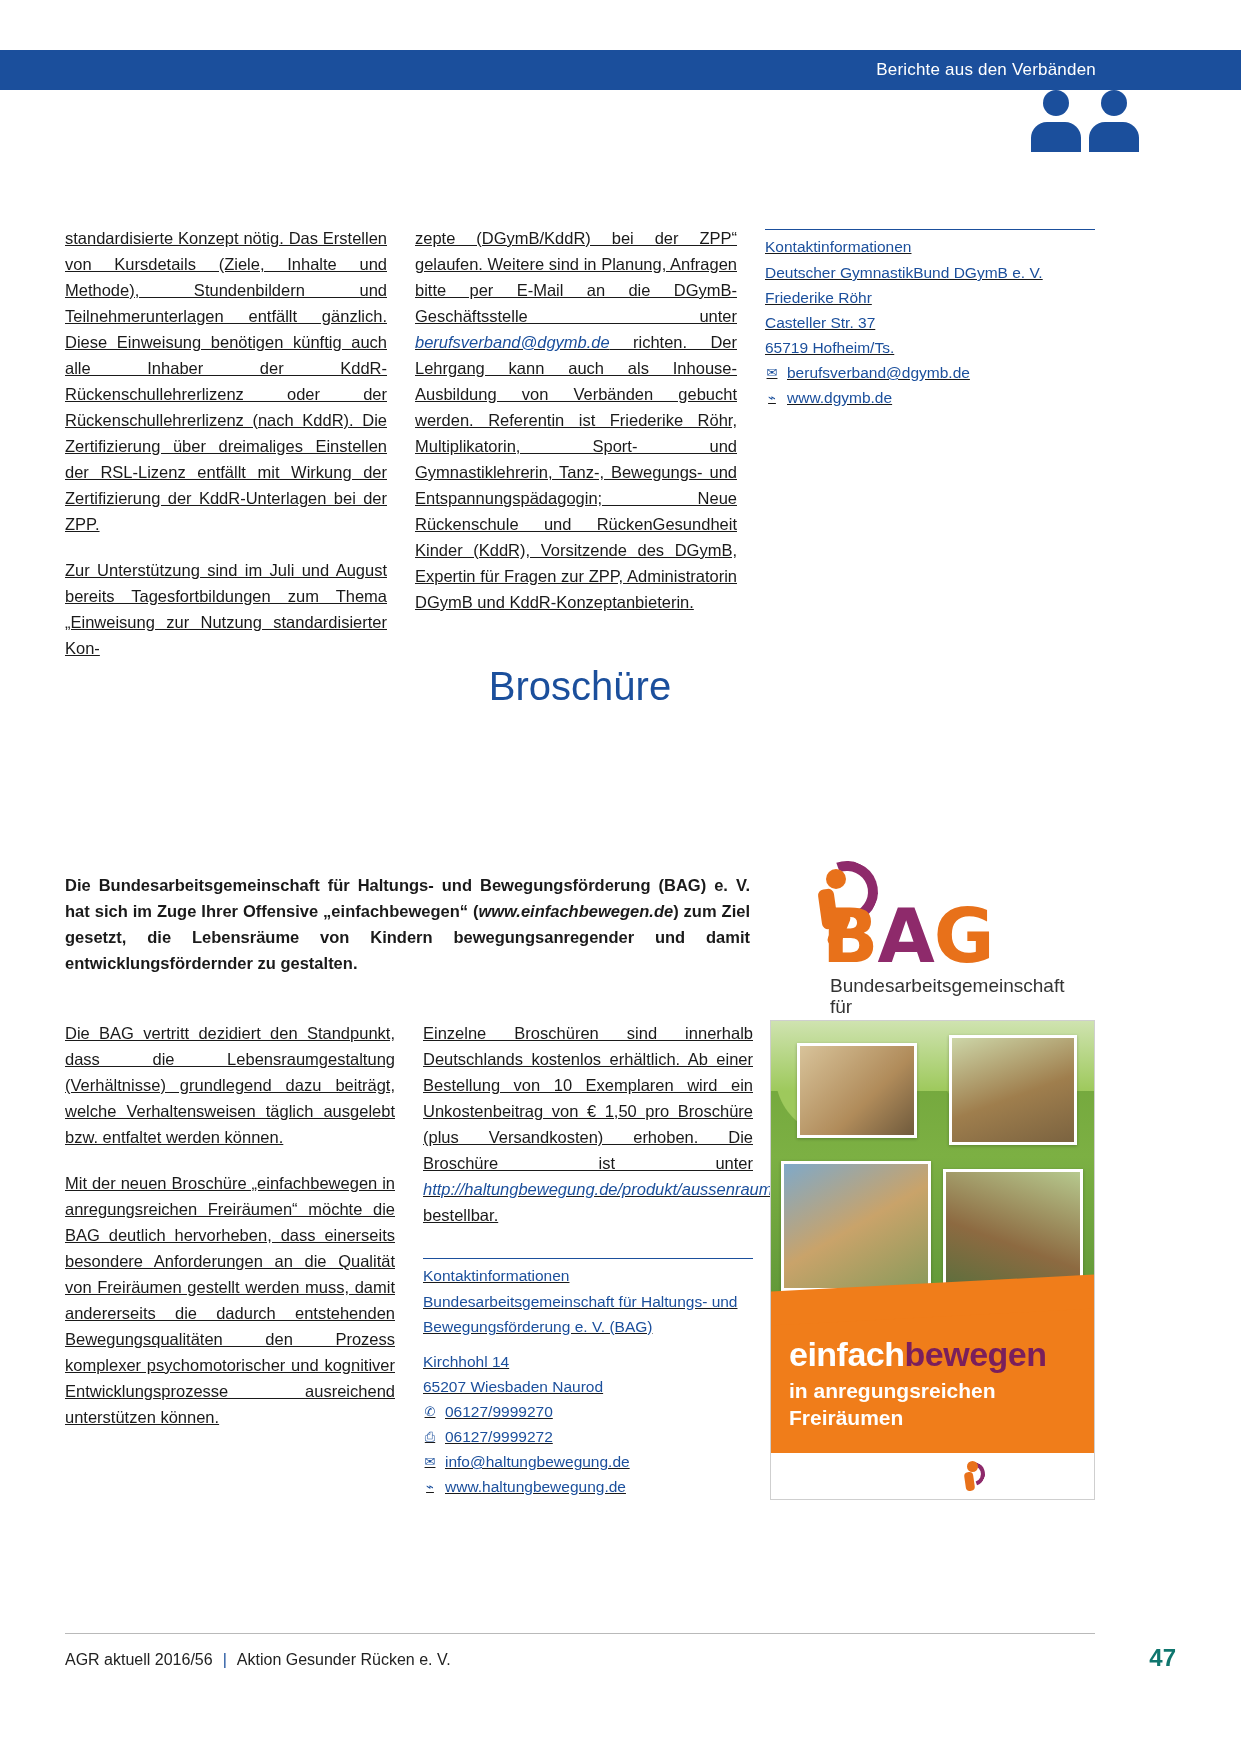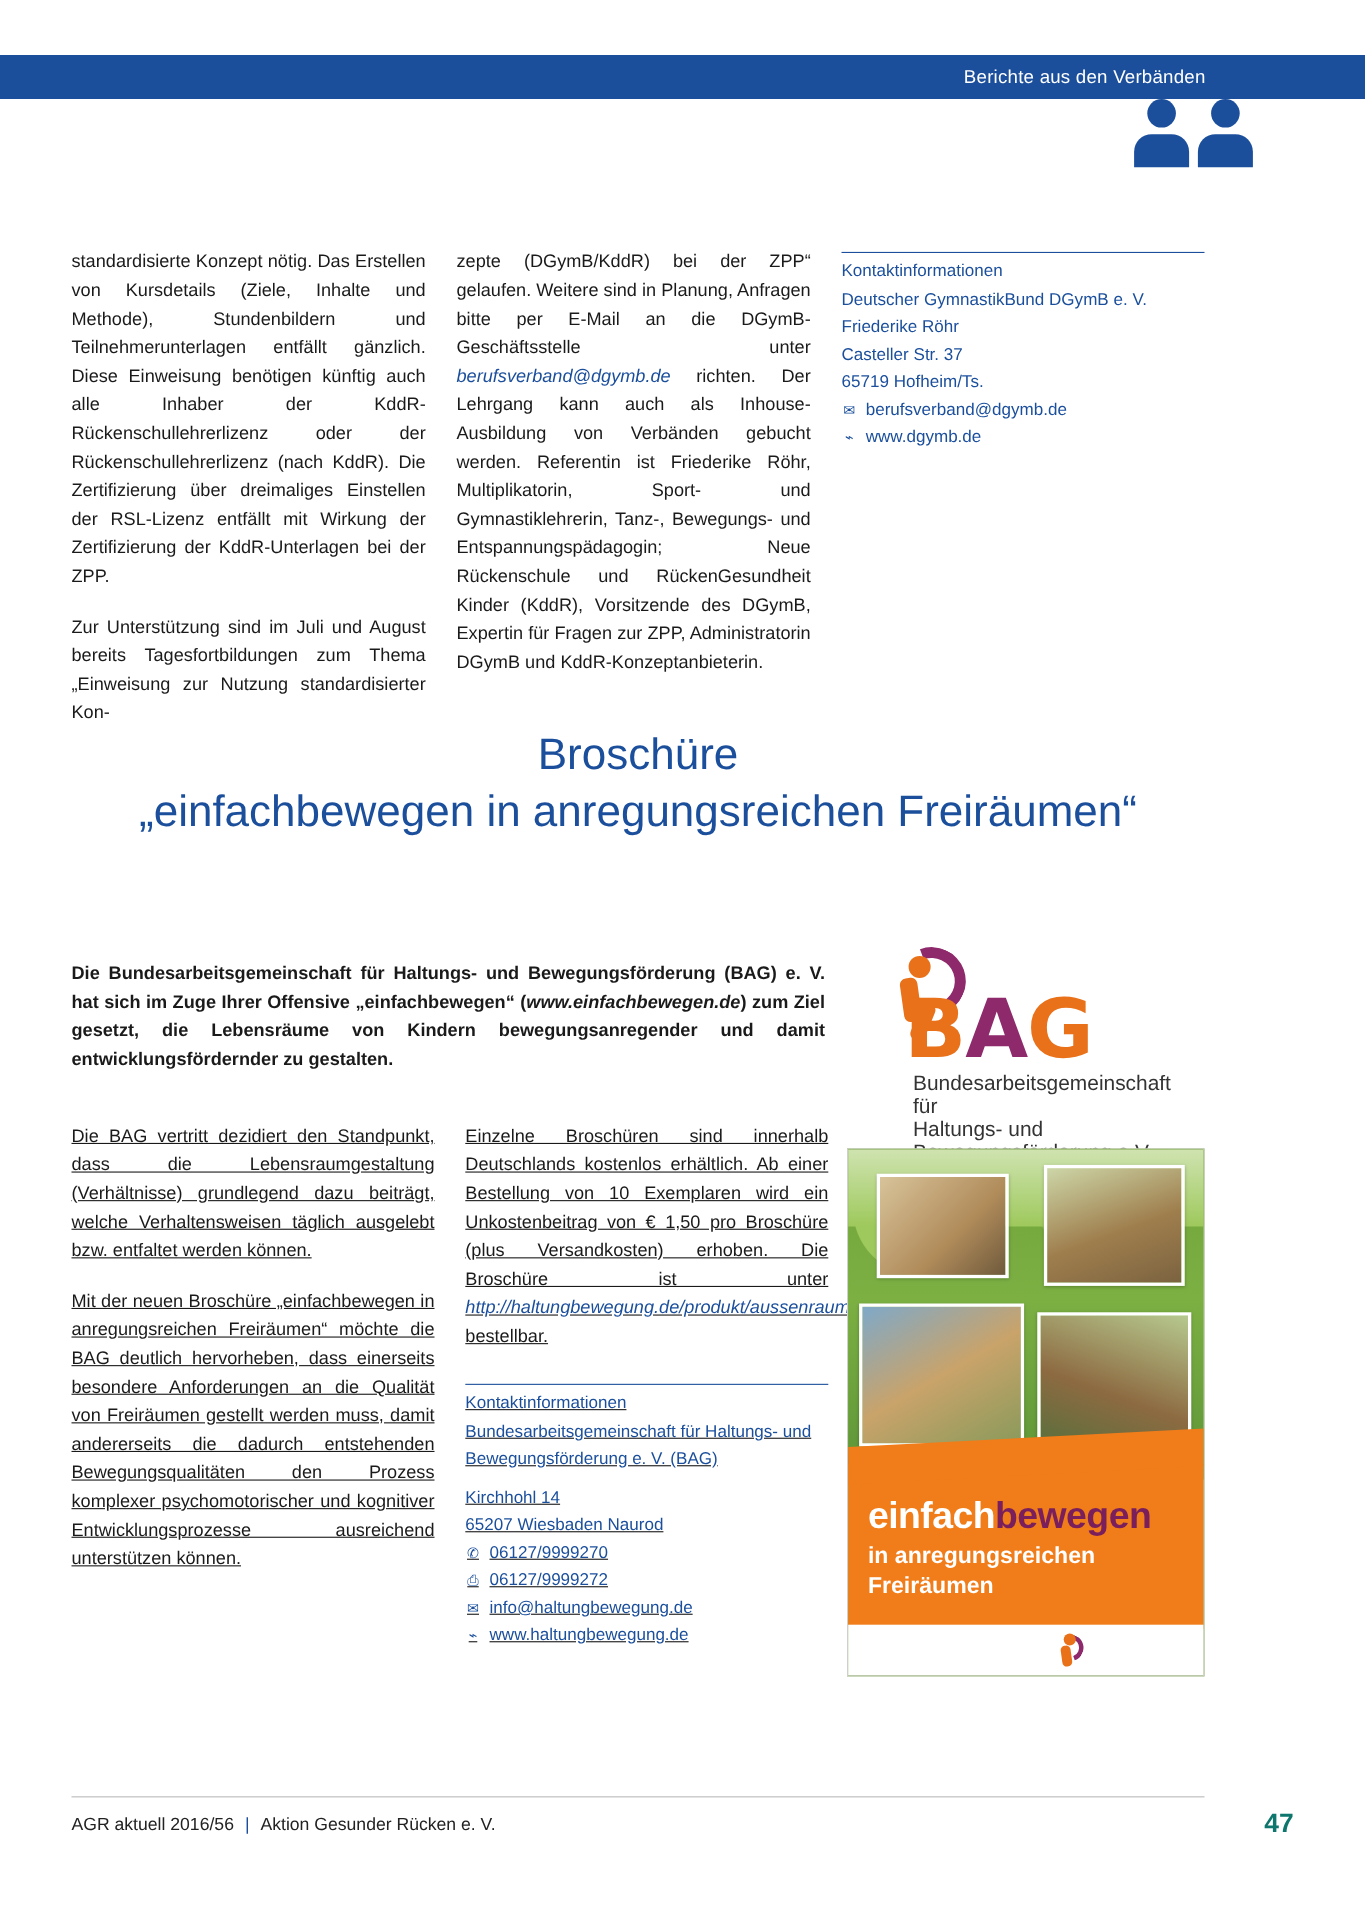--- a/index.html
+++ b/index.html
@@ -58,20 +58,21 @@
   .header-icon .p2 { left: 58px; }
 
   
   .top-cols {
     position: absolute;
     top: 225px;
     left: 65px;
     width: 1030px;
     display: flex;
     gap: 28px;
+    text-decoration: underline;
   }
   .col { width: 330px; }
   .col p {
     margin: 0 0 20px 0;
     font-size: 16.5px;
     line-height: 26px;
     text-align: justify;
     hyphens: auto;
   }
   .col p:last-child { margin-bottom: 0; }
@@ -210,21 +211,20 @@
   
   .brochure {
     position: absolute;
     top: 1020px;
     left: 770px;
     width: 325px;
     height: 480px;
     border: 1px solid #cfcfcf;
     overflow: hidden;
     background: #7fae3a;
-    margin-top: 24px;
   }
   .br-photo {
     position:absolute; top:0; left:0; width:325px; height: 300px;
     background:
       radial-gradient(circle at 20% 18%, #9ec95c 0 60px, transparent 61px),
       radial-gradient(circle at 72% 10%, #8cbd4d 0 70px, transparent 71px),
       linear-gradient(#6fa23a, #7cb043 45%, #5d9437 100%);
   }
   .br-photo .sky {
     position:absolute; top:0; left:0; width:325px; height: 70px;
@@ -337,21 +337,20 @@
       <div class="contact-line withicon">
         <span class="cicon">⌁</span>
         <span>www.dgymb.de</span>
       </div>
     </div>
   </div>
 </div>
 
 <div class="feature-title">
   <div>Broschüre</div>
-  <div>„einfachbewegen in anregungsreichen Freiräumen“</div>
 </div>
 <div class="feature-sub">
 </div>
 
 <div class="lead"><span>Die Bundesarbeitsgemeinschaft für Haltungs- und Bewegungsförderung (BAG) e. V. hat sich im Zuge Ihrer Offensive „einfachbewegen“ (</span><span class="it">www.einfachbewegen.de</span><span>) zum Ziel gesetzt, die Lebensräume von Kindern bewegungsanregender und damit entwicklungsfördernder zu gestalten.</span></div>
 
 <div class="bag-logo">
   <div class="bag-figure">
     <div class="swoosh"></div>
     <div class="fig-head"></div>

